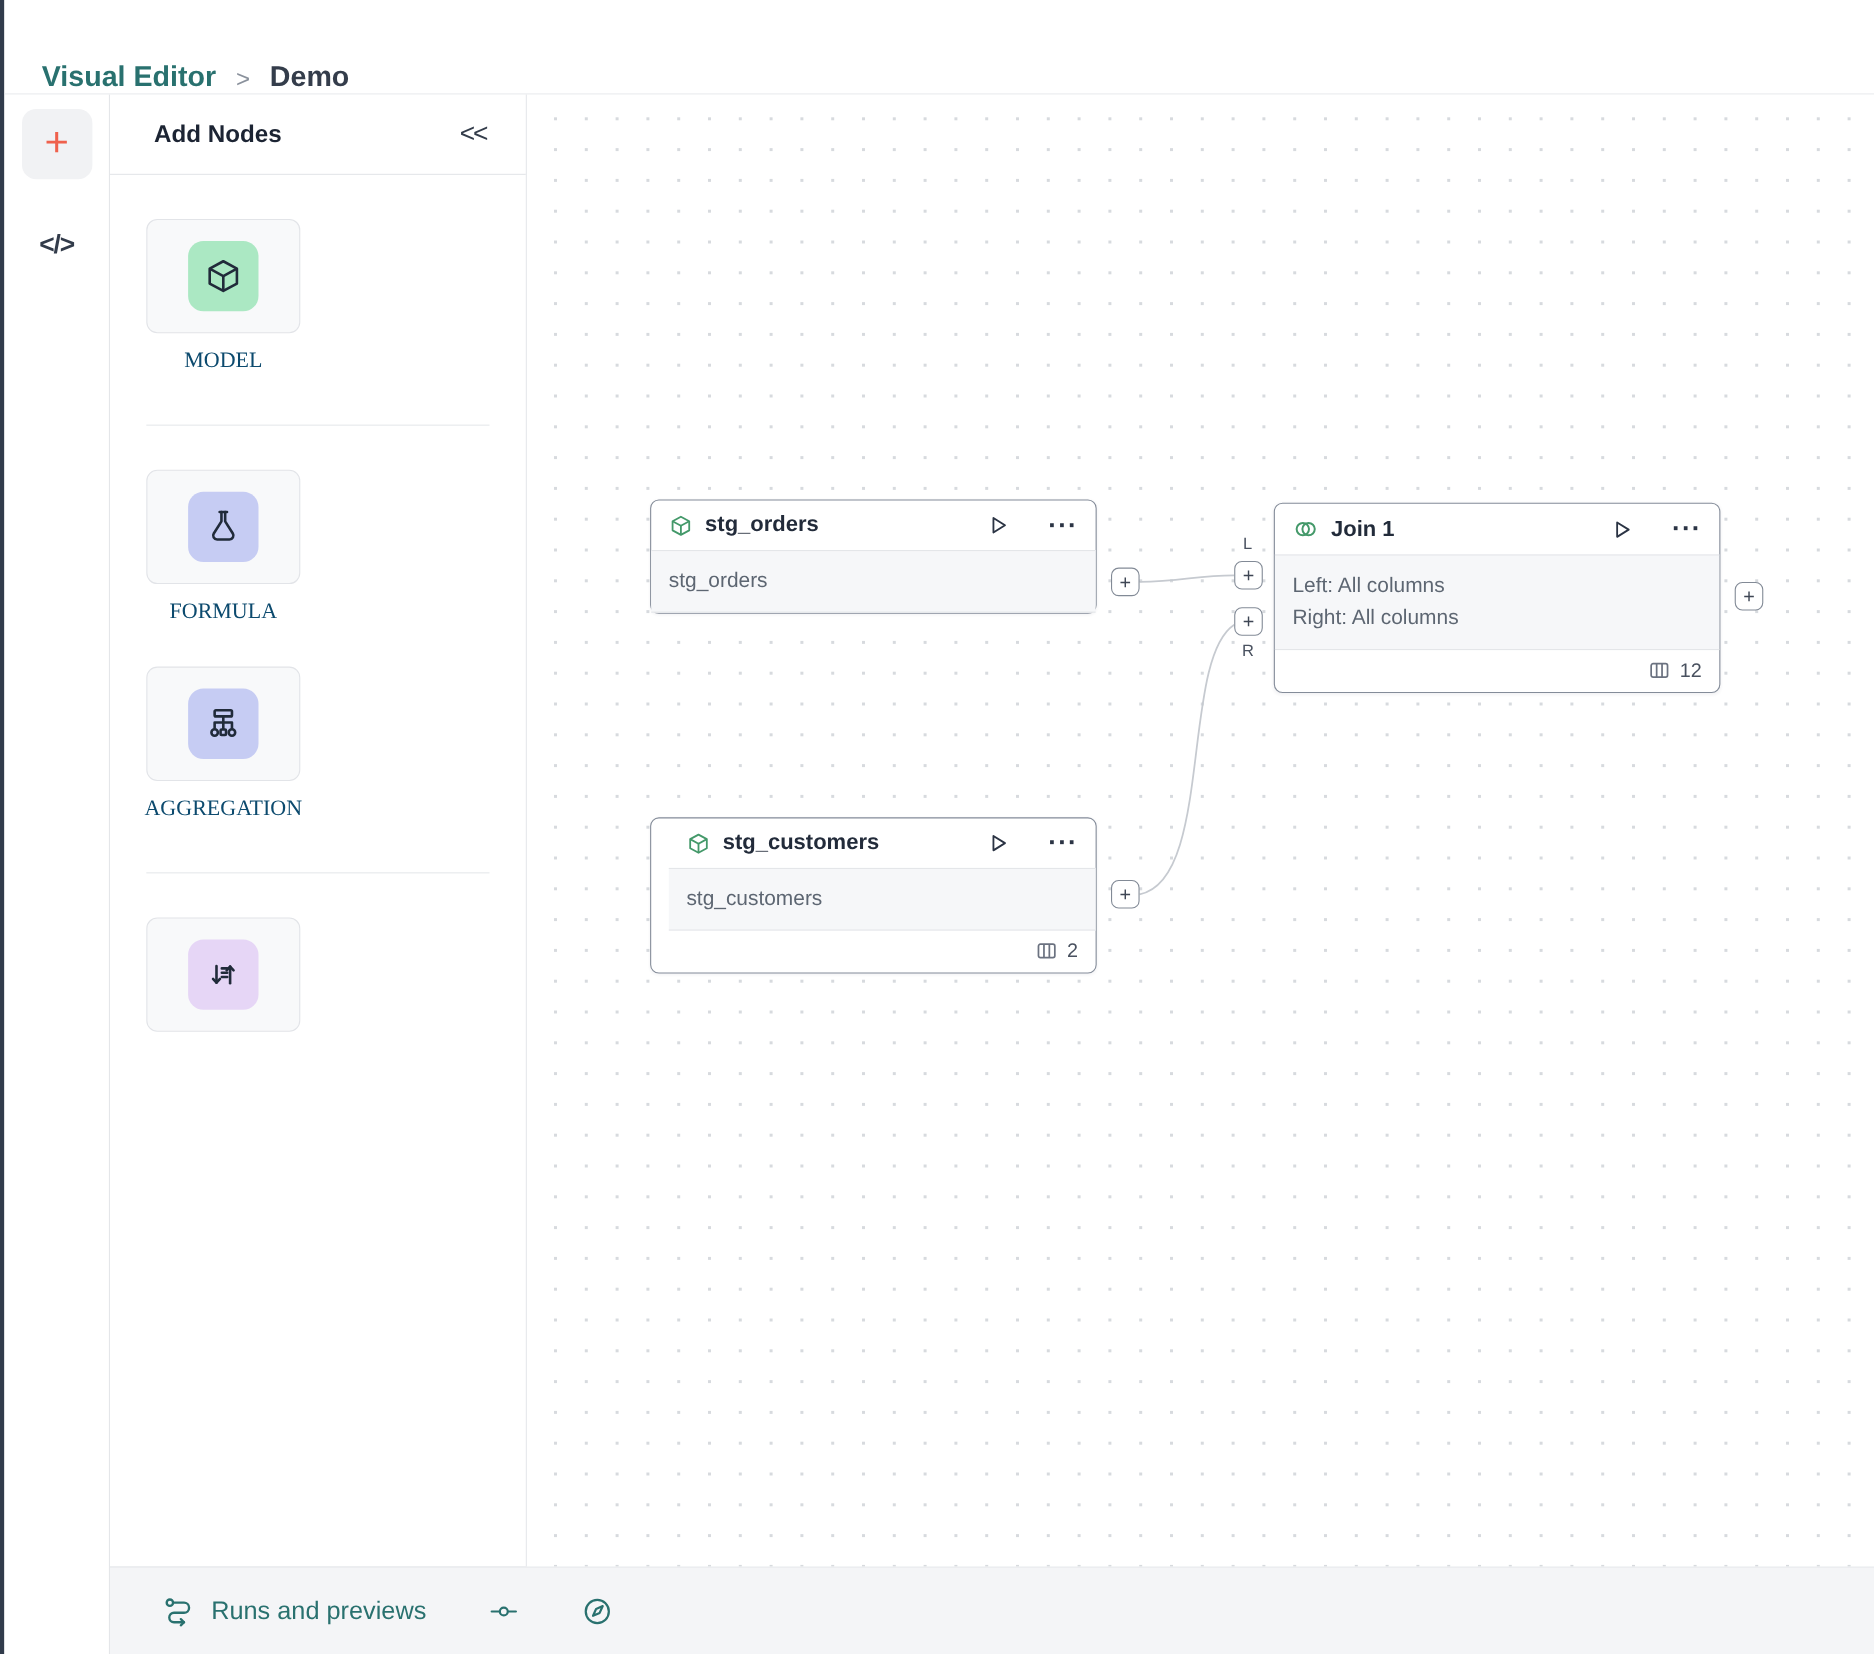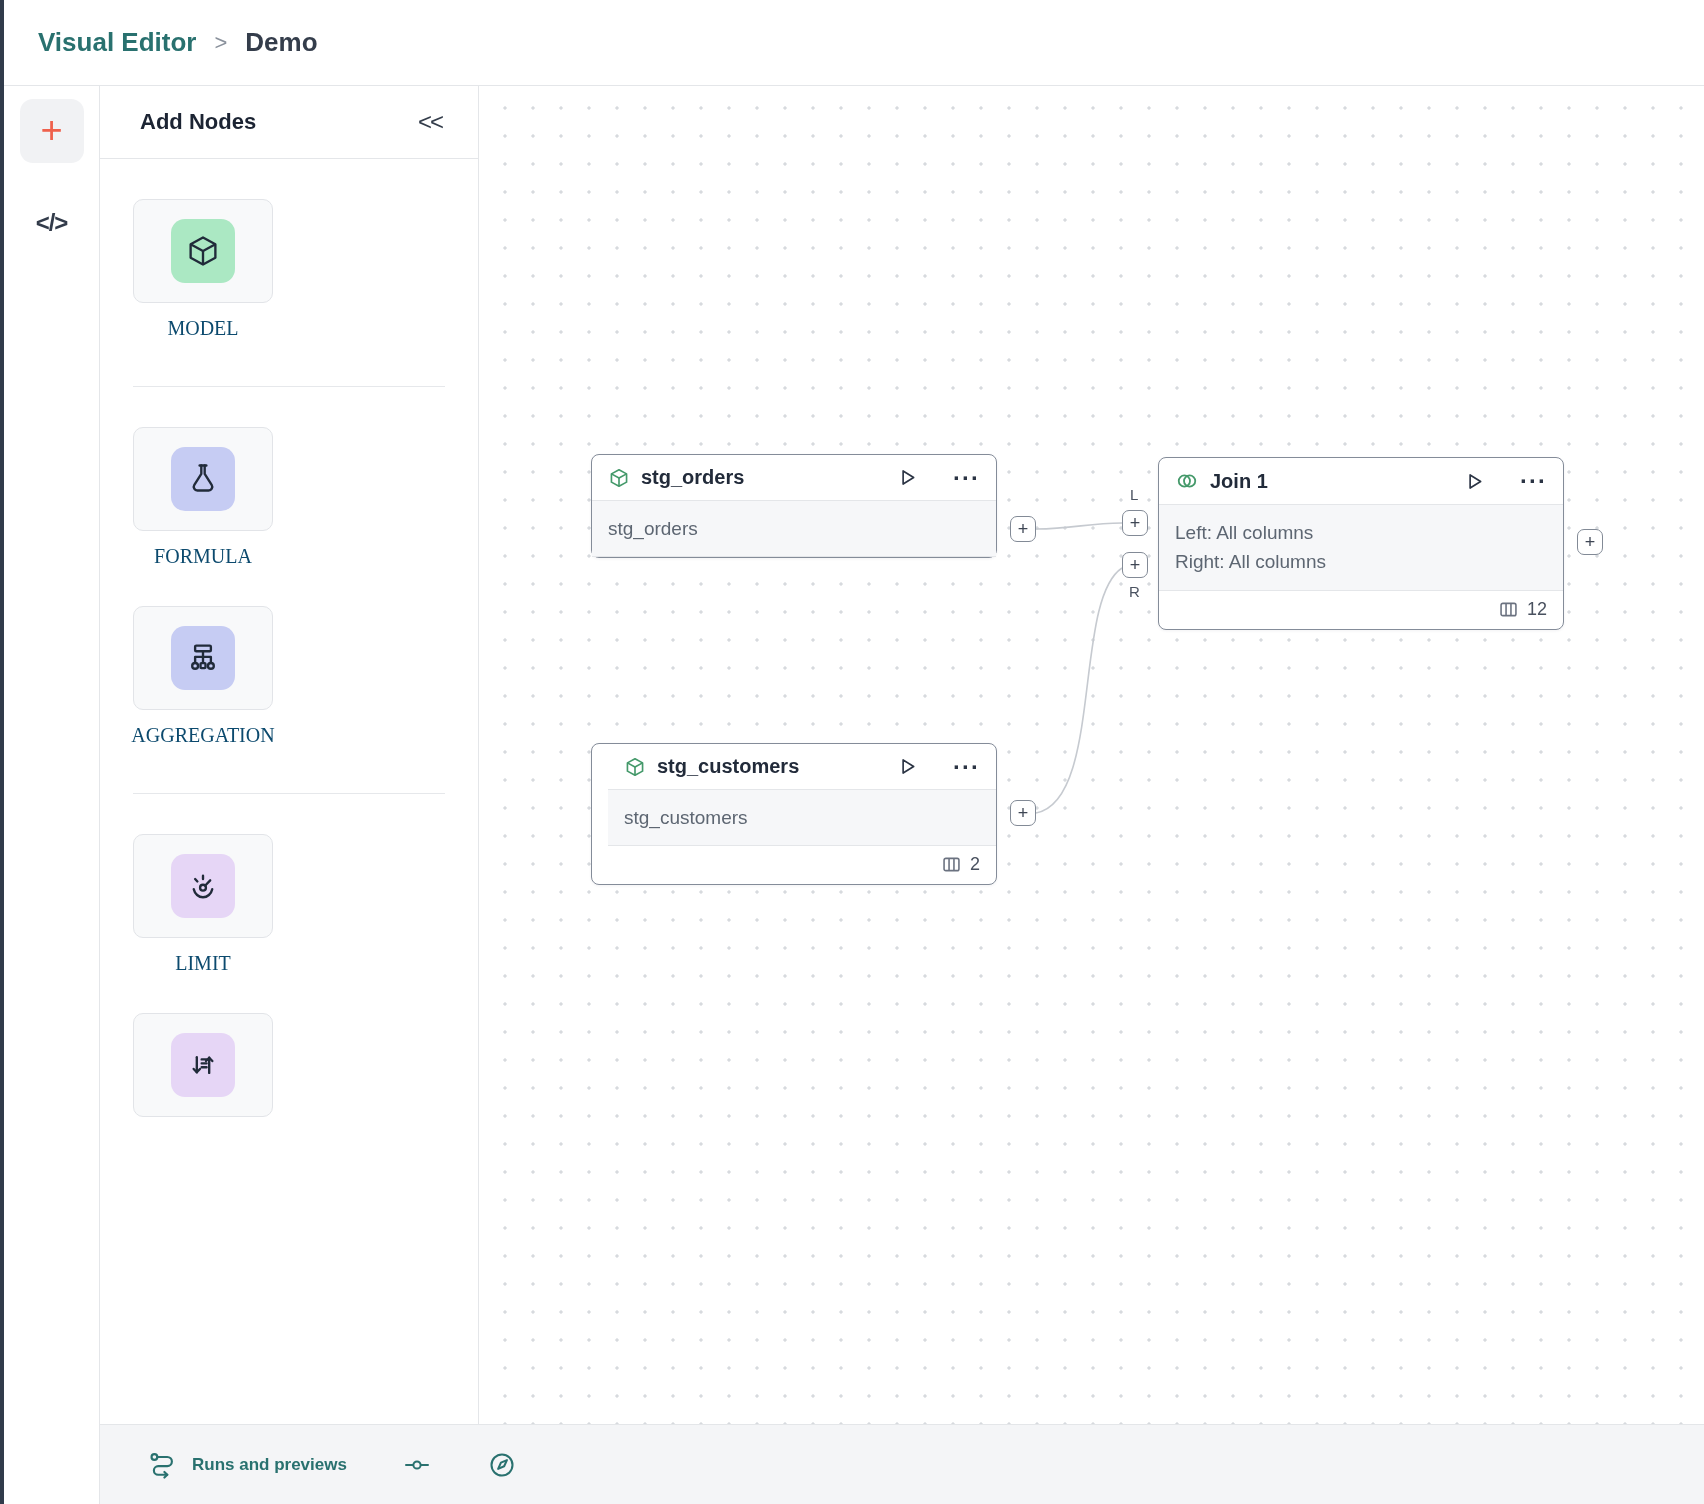--- a/index.html
+++ b/index.html
@@ -4,21 +4,21 @@
 <style>
   * { margin:0; padding:0; box-sizing:border-box; }
   html,body { width:1704px; height:1504px; overflow:hidden; background:#fff;
               font-family:"Liberation Sans", sans-serif; color:#222b3a; }
   .app { display:flex; width:1704px; height:1504px; }
   .left-edge { width:4px; background:#313b4b; flex:none; }
   .main { flex:1; display:flex; flex-direction:column; min-width:0; }
 
   
   .topbar { height:86px; flex:none; background:#fff; border-bottom:1px solid #e4e6e9;
-            display:flex; align-items:center; padding-left:34px; }
+            display:flex; align-items:flex-end; padding-left:34px; }
   .crumb-section { color:#29716f; font-size:26px; font-weight:bold; cursor:pointer; }
   .crumb-sep { color:#8a919c; font-size:22px; margin:0 18px; }
   .crumb-page { color:#343d4b; font-size:26px; font-weight:bold; }
 
   .workspace { flex:1; display:flex; min-height:0; }
 
   
   .rail { width:96px; flex:none; background:#fff; border-right:1px solid #e4e6e9;
           display:flex; flex-direction:column; align-items:center; padding-top:13px; }
   .rail-add { width:64px; height:64px; border-radius:13px; background:#f1f2f4;
@@ -73,21 +73,21 @@
   .port { position:absolute; width:26px; height:26px; background:#fff;
           border:1.5px solid #828a96; border-radius:7px; color:#3e4654;
           display:flex; align-items:center; justify-content:center;
           font-size:18px; line-height:1; cursor:pointer; z-index:3; }
   .port-label { position:absolute; font-size:15px; color:#4a5260; z-index:3; }
 
   
   .bottombar { height:80px; flex:none; background:#f4f5f7; border-top:1px solid #e4e6e9;
                display:flex; align-items:center; padding-left:48px; }
   .runs-btn { display:flex; align-items:center; gap:14px; cursor:pointer; }
-  .runs-label { color:#29716f; font-size:17px; font-weight:bold; }
+  .runs-label { color:#29716f; font-size:23px; font-weight:normal; }
   .bar-icon { margin-left:56px; display:flex; align-items:center; cursor:pointer; }
 </style>
 </head>
 <body>
 
 <div class="app">
   <div class="left-edge"></div>
   <div class="main">
 
     <div class="topbar">
@@ -159,34 +159,20 @@
                   <span class="pcard-label">AGGREGATION</span>
                 </div>
               </div>
 
               <div class="pdivider"></div>
 
               <div class="pgroup">
                 <div class="pcard-wrap">
                   <div class="pcard">
                     <span class="chip purple">
-                      <svg width="36" height="36" viewBox="0 0 32 32" fill="none" stroke="#212b3a" stroke-width="2.1" stroke-linecap="round">
-                          <circle cx="16" cy="17.5" r="2.6"></circle>
-                          <path d="M18 15.6 22.4 11"></path>
-                          <path d="M7.8 18.8c.9 4.3 4.3 7.2 8.2 7.2s7.3-2.9 8.2-7.2"></path>
-                          <path d="M9 9.8l2 2.2"></path>
-                          <path d="M16 6.8v3"></path>
-                        </svg>
-                    </span>
-                  </div>
-                  <span class="pcard-label">LIMIT</span>
-                </div>
-                <div class="pcard-wrap">
-                  <div class="pcard">
-                    <span class="chip purple">
                       <svg width="36" height="36" viewBox="0 0 32 32" fill="none" stroke="#212b3a" stroke-width="2.1" stroke-linecap="round" stroke-linejoin="round">
                           <path d="M10.5 9v13.5"></path>
                           <path d="M7.7 19.5 10.5 22.5 13.3 19.5"></path>
                           <path d="M21.5 23V9.5"></path>
                           <path d="M18.7 12.5 21.5 9.5 24.3 12.5"></path>
                           <path d="M14.8 11h4.4M14.8 14.5h4.4M14.8 18h4.4"></path>
                         </svg>
                     </span>
                   </div>
 

